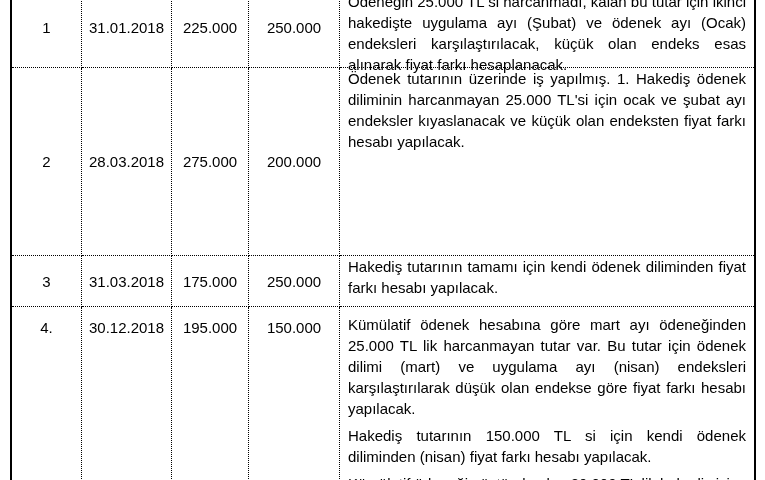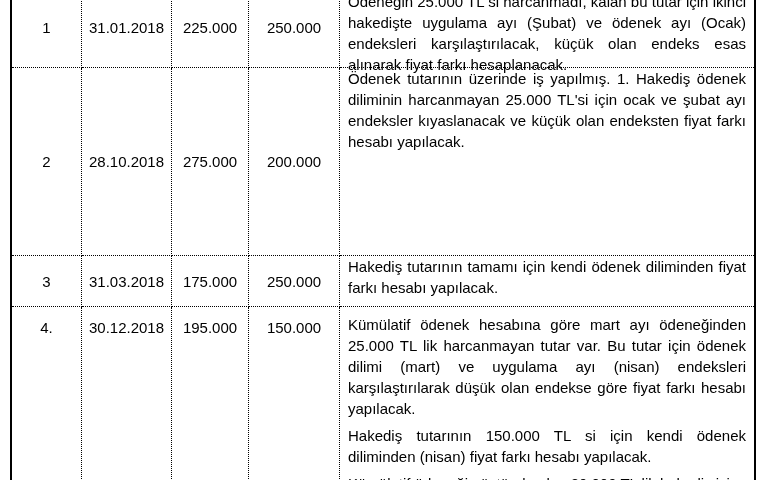--- a/index.html
+++ b/index.html
@@ -96,21 +96,21 @@
         <span>250.000</span>
       </div>
     <div class="cell r1 c5 desc">
       <p>Ödeneğin 25.000 TL si harcanmadı, kalan bu tutar için ikinci hakedişte uygulama ayı (Şubat) ve ödenek ayı (Ocak) endeksleri karşılaştırılacak, küçük olan endeks esas alınarak fiyat farkı hesaplanacak.</p>
     </div>
 
     <div class="cell r2 c1 num">
         <span>2</span>
       </div>
     <div class="cell r2 c2 num">
-        <span>28.10.2018</span>
+        <span>28.03.2018</span>
       </div>
     <div class="cell r2 c3 num">
         <span>275.000</span>
       </div>
     <div class="cell r2 c4 num">
         <span>200.000</span>
       </div>
     <div class="cell r2 c5 desc">
       <p>Ödenek tutarının üzerinde iş yapılmış. 1. Hakediş ödenek diliminin harcanmayan 25.000 TL'si için ocak ve şubat ayı endeksler kıyaslanacak ve küçük olan endeksten fiyat farkı hesabı yapılacak.</p>
     </div>

